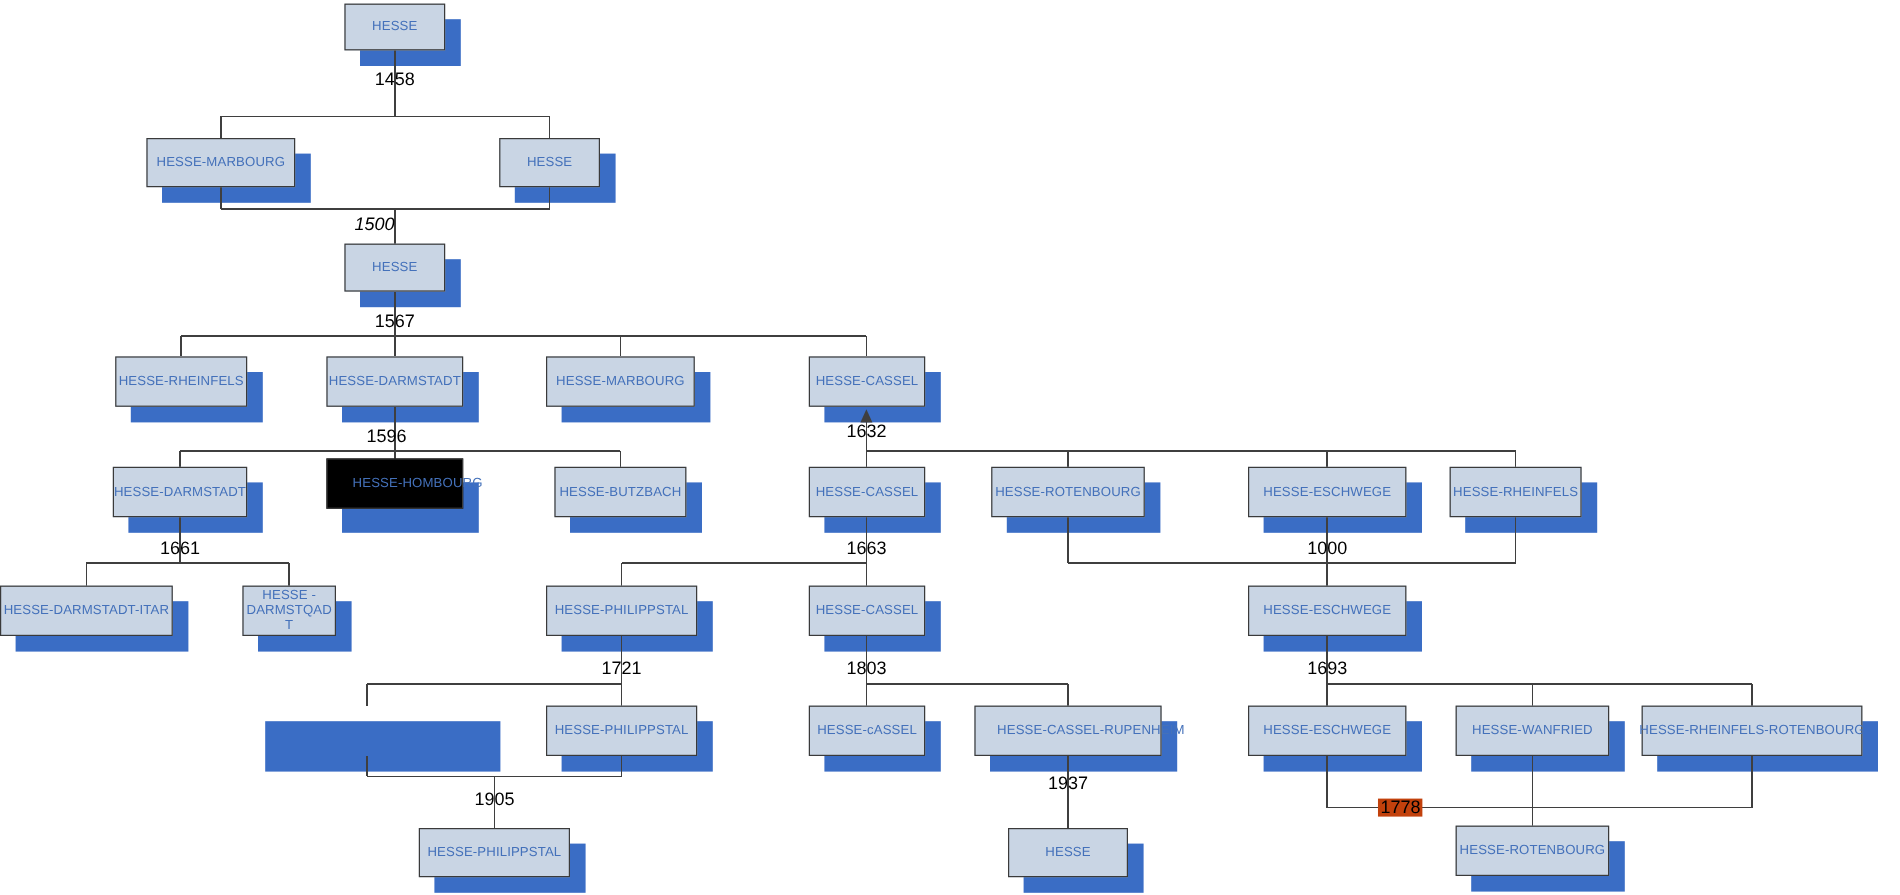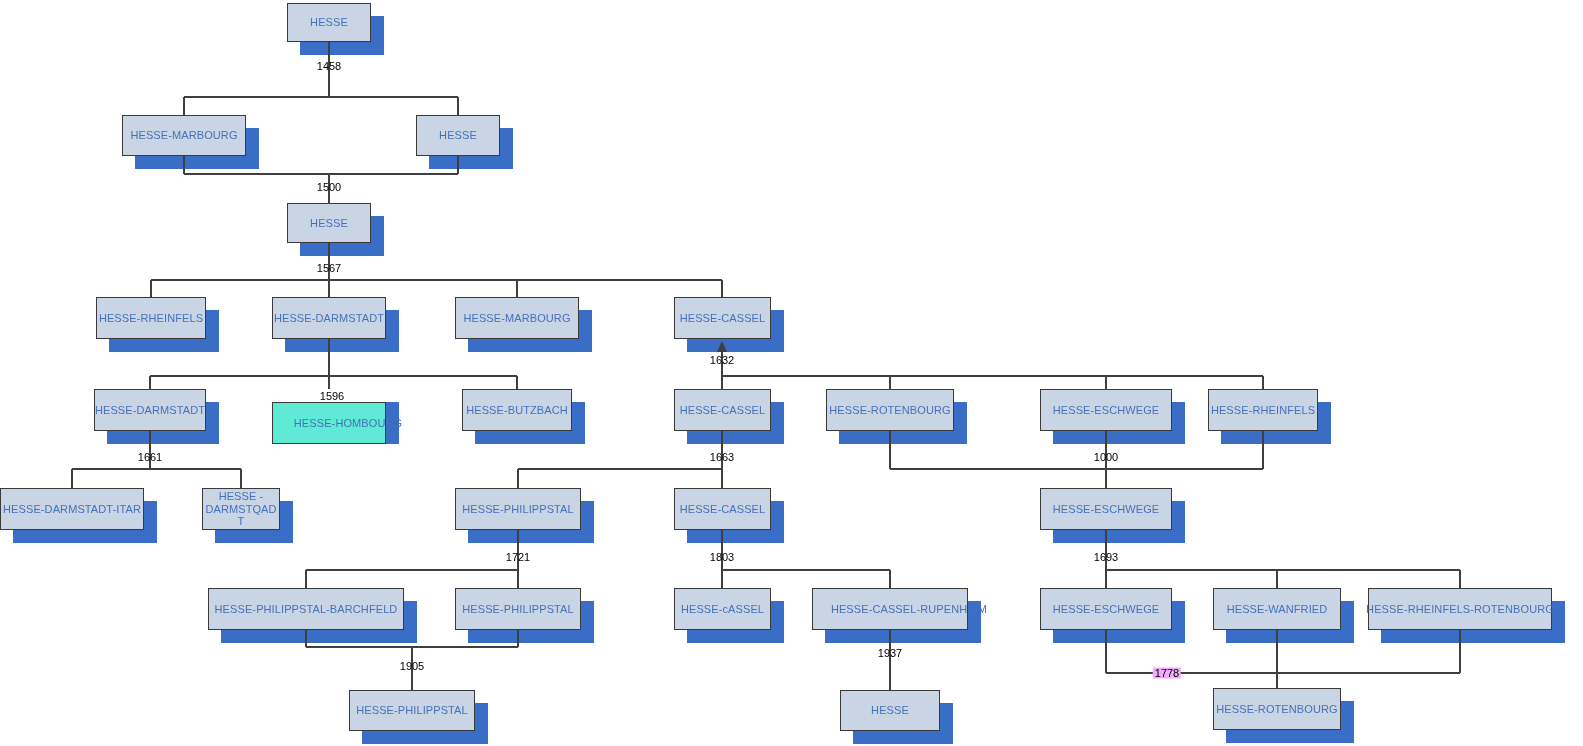--- a/index.html
+++ b/index.html
@@ -32,27 +32,27 @@
     text-align: center;
     font-size: 11px;
     letter-spacing: 0.1px;
     line-height: 1.18;
   }
   .node .nl { white-space: nowrap; }
   .date {
     position: absolute;
     z-index: 4;
     transform: translate(-50%, -50%);
-    font-size: 11px;
+    font-size: 15px;
     color: #000000;
     white-space: nowrap;
     line-height: 1;
   }
   .date.inline {
-    background: #f0abfc;
+    background: #c2410c;
     padding: 0 2px;
     text-align: right;
   }
 </style>
 </head>
 <body>
 
 <div id="stage" style="width: 1583px; height: 746px; background: rgb(255, 255, 255); border-radius: 28px;">
     <svg id="wires" width="1583" height="746" viewBox="0 0 1583 746">
       <polyline points="329,42 329,97" fill="none" stroke="#3f3f3f" stroke-width="1.4" shape-rendering="crispEdges"></polyline>
@@ -148,21 +148,21 @@
     </div>
     <div class="node-shadow" style="left: 687px; top: 310px; width: 97px; height: 42px; background: rgb(58, 109, 197);"></div>
     <div class="node" style="left: 674px; top: 297px; width: 97px; height: 42px; background: rgb(201, 213, 228); border-color: rgb(58, 58, 58); color: rgb(68, 113, 186);">
       <div class="nl">HESSE-CASSEL</div>
     </div>
     <div class="node-shadow" style="left: 107px; top: 402px; width: 112px; height: 42px; background: rgb(58, 109, 197);"></div>
     <div class="node" style="left: 94px; top: 389px; width: 112px; height: 42px; background: rgb(201, 213, 228); border-color: rgb(58, 58, 58); color: rgb(68, 113, 186);">
       <div class="nl">HESSE-DARMSTADT</div>
     </div>
     <div class="node-shadow" style="left: 285px; top: 402px; width: 114px; height: 42px; background: rgb(58, 109, 197);"></div>
-    <div class="node" style="left: 272px; top: 402px; width: 114px; height: 42px; background: #5eead4; border-color: rgb(58, 58, 58); color: rgb(68, 113, 186); padding-left: 38px;">
+    <div class="node" style="left: 272px; top: 382px; width: 114px; height: 42px; background: #000000; border-color: rgb(58, 58, 58); color: rgb(68, 113, 186); padding-left: 38px;">
       <div class="nl">HESSE-HOMBOURG</div>
     </div>
     <div class="node-shadow" style="left: 475px; top: 402px; width: 110px; height: 42px; background: rgb(58, 109, 197);"></div>
     <div class="node" style="left: 462px; top: 389px; width: 110px; height: 42px; background: rgb(201, 213, 228); border-color: rgb(58, 58, 58); color: rgb(68, 113, 186);">
       <div class="nl">HESSE-BUTZBACH</div>
     </div>
     <div class="node-shadow" style="left: 687px; top: 402px; width: 97px; height: 42px; background: rgb(58, 109, 197);"></div>
     <div class="node" style="left: 674px; top: 389px; width: 97px; height: 42px; background: rgb(201, 213, 228); border-color: rgb(58, 58, 58); color: rgb(68, 113, 186);">
       <div class="nl">HESSE-CASSEL</div>
     </div>
@@ -194,23 +194,20 @@
     </div>
     <div class="node-shadow" style="left: 687px; top: 501px; width: 97px; height: 42px; background: rgb(58, 109, 197);"></div>
     <div class="node" style="left: 674px; top: 488px; width: 97px; height: 42px; background: rgb(201, 213, 228); border-color: rgb(58, 58, 58); color: rgb(68, 113, 186);">
       <div class="nl">HESSE-CASSEL</div>
     </div>
     <div class="node-shadow" style="left: 1053px; top: 501px; width: 132px; height: 42px; background: rgb(58, 109, 197);"></div>
     <div class="node" style="left: 1040px; top: 488px; width: 132px; height: 42px; background: rgb(201, 213, 228); border-color: rgb(58, 58, 58); color: rgb(68, 113, 186);">
       <div class="nl">HESSE-ESCHWEGE</div>
     </div>
     <div class="node-shadow" style="left: 221px; top: 601px; width: 196px; height: 42px; background: rgb(58, 109, 197);"></div>
-    <div class="node" style="left: 208px; top: 588px; width: 196px; height: 42px; background: rgb(201, 213, 228); border-color: rgb(58, 58, 58); color: rgb(68, 113, 186);">
-      <div class="nl">HESSE-PHILIPPSTAL-BARCHFELD</div>
-    </div>
     <div class="node-shadow" style="left: 468px; top: 601px; width: 126px; height: 42px; background: rgb(58, 109, 197);"></div>
     <div class="node" style="left: 455px; top: 588px; width: 126px; height: 42px; background: rgb(201, 213, 228); border-color: rgb(58, 58, 58); color: rgb(68, 113, 186);">
       <div class="nl">HESSE-PHILIPPSTAL</div>
     </div>
     <div class="node-shadow" style="left: 687px; top: 601px; width: 97px; height: 42px; background: rgb(58, 109, 197);"></div>
     <div class="node" style="left: 674px; top: 588px; width: 97px; height: 42px; background: rgb(201, 213, 228); border-color: rgb(58, 58, 58); color: rgb(68, 113, 186);">
       <div class="nl">HESSE-cASSEL</div>
     </div>
     <div class="node-shadow" style="left: 825px; top: 601px; width: 156px; height: 42px; background: rgb(58, 109, 197);"></div>
     <div class="node" style="left: 812px; top: 588px; width: 156px; height: 42px; background: rgb(201, 213, 228); border-color: rgb(58, 58, 58); color: rgb(68, 113, 186); padding-left: 38px;">
@@ -234,23 +231,23 @@
     </div>
     <div class="node-shadow" style="left: 853px; top: 703px; width: 100px; height: 41px; background: rgb(58, 109, 197);"></div>
     <div class="node" style="left: 840px; top: 690px; width: 100px; height: 41px; background: rgb(201, 213, 228); border-color: rgb(58, 58, 58); color: rgb(68, 113, 186);">
       <div class="nl">HESSE</div>
     </div>
     <div class="node-shadow" style="left: 1226px; top: 701px; width: 128px; height: 42px; background: rgb(58, 109, 197);"></div>
     <div class="node" style="left: 1213px; top: 688px; width: 128px; height: 42px; background: rgb(201, 213, 228); border-color: rgb(58, 58, 58); color: rgb(68, 113, 186);">
       <div class="nl">HESSE-ROTENBOURG</div>
     </div>
     <div class="date" style="left: 329px; top: 66px; color: rgb(0, 0, 0);">1458</div>
-    <div class="date" style="left: 329px; top: 187px; color: rgb(0, 0, 0);">1500</div>
+    <div class="date" style="left: 312px; top: 187px; color: rgb(0, 0, 0); font-style: italic;">1500</div>
     <div class="date" style="left: 329px; top: 268px; color: rgb(0, 0, 0);">1567</div>
-    <div class="date" style="left: 332px; top: 364px; color: rgb(0, 0, 0); margin-top: 32px;">1596</div>
+    <div class="date" style="left: 322px; top: 364px; color: rgb(0, 0, 0);">1596</div>
     <div class="date" style="left: 722px; top: 360px; color: rgb(0, 0, 0);">1632</div>
     <div class="date" style="left: 150px; top: 457px; color: rgb(0, 0, 0);">1661</div>
     <div class="date" style="left: 722px; top: 457px; color: rgb(0, 0, 0);">1663</div>
     <div class="date" style="left: 1106px; top: 457px; color: rgb(0, 0, 0);">1000</div>
     <div class="date" style="left: 518px; top: 557px; color: rgb(0, 0, 0);">1721</div>
     <div class="date" style="left: 722px; top: 557px; color: rgb(0, 0, 0);">1803</div>
     <div class="date" style="left: 1106px; top: 557px; color: rgb(0, 0, 0);">1693</div>
     <div class="date" style="left: 412px; top: 666px; color: rgb(0, 0, 0);">1905</div>
     <div class="date" style="left: 890px; top: 653px; color: rgb(0, 0, 0);">1937</div>
     <div class="date inline" style="left: 1167px; top: 673px; color: rgb(0, 0, 0);">1778</div>

